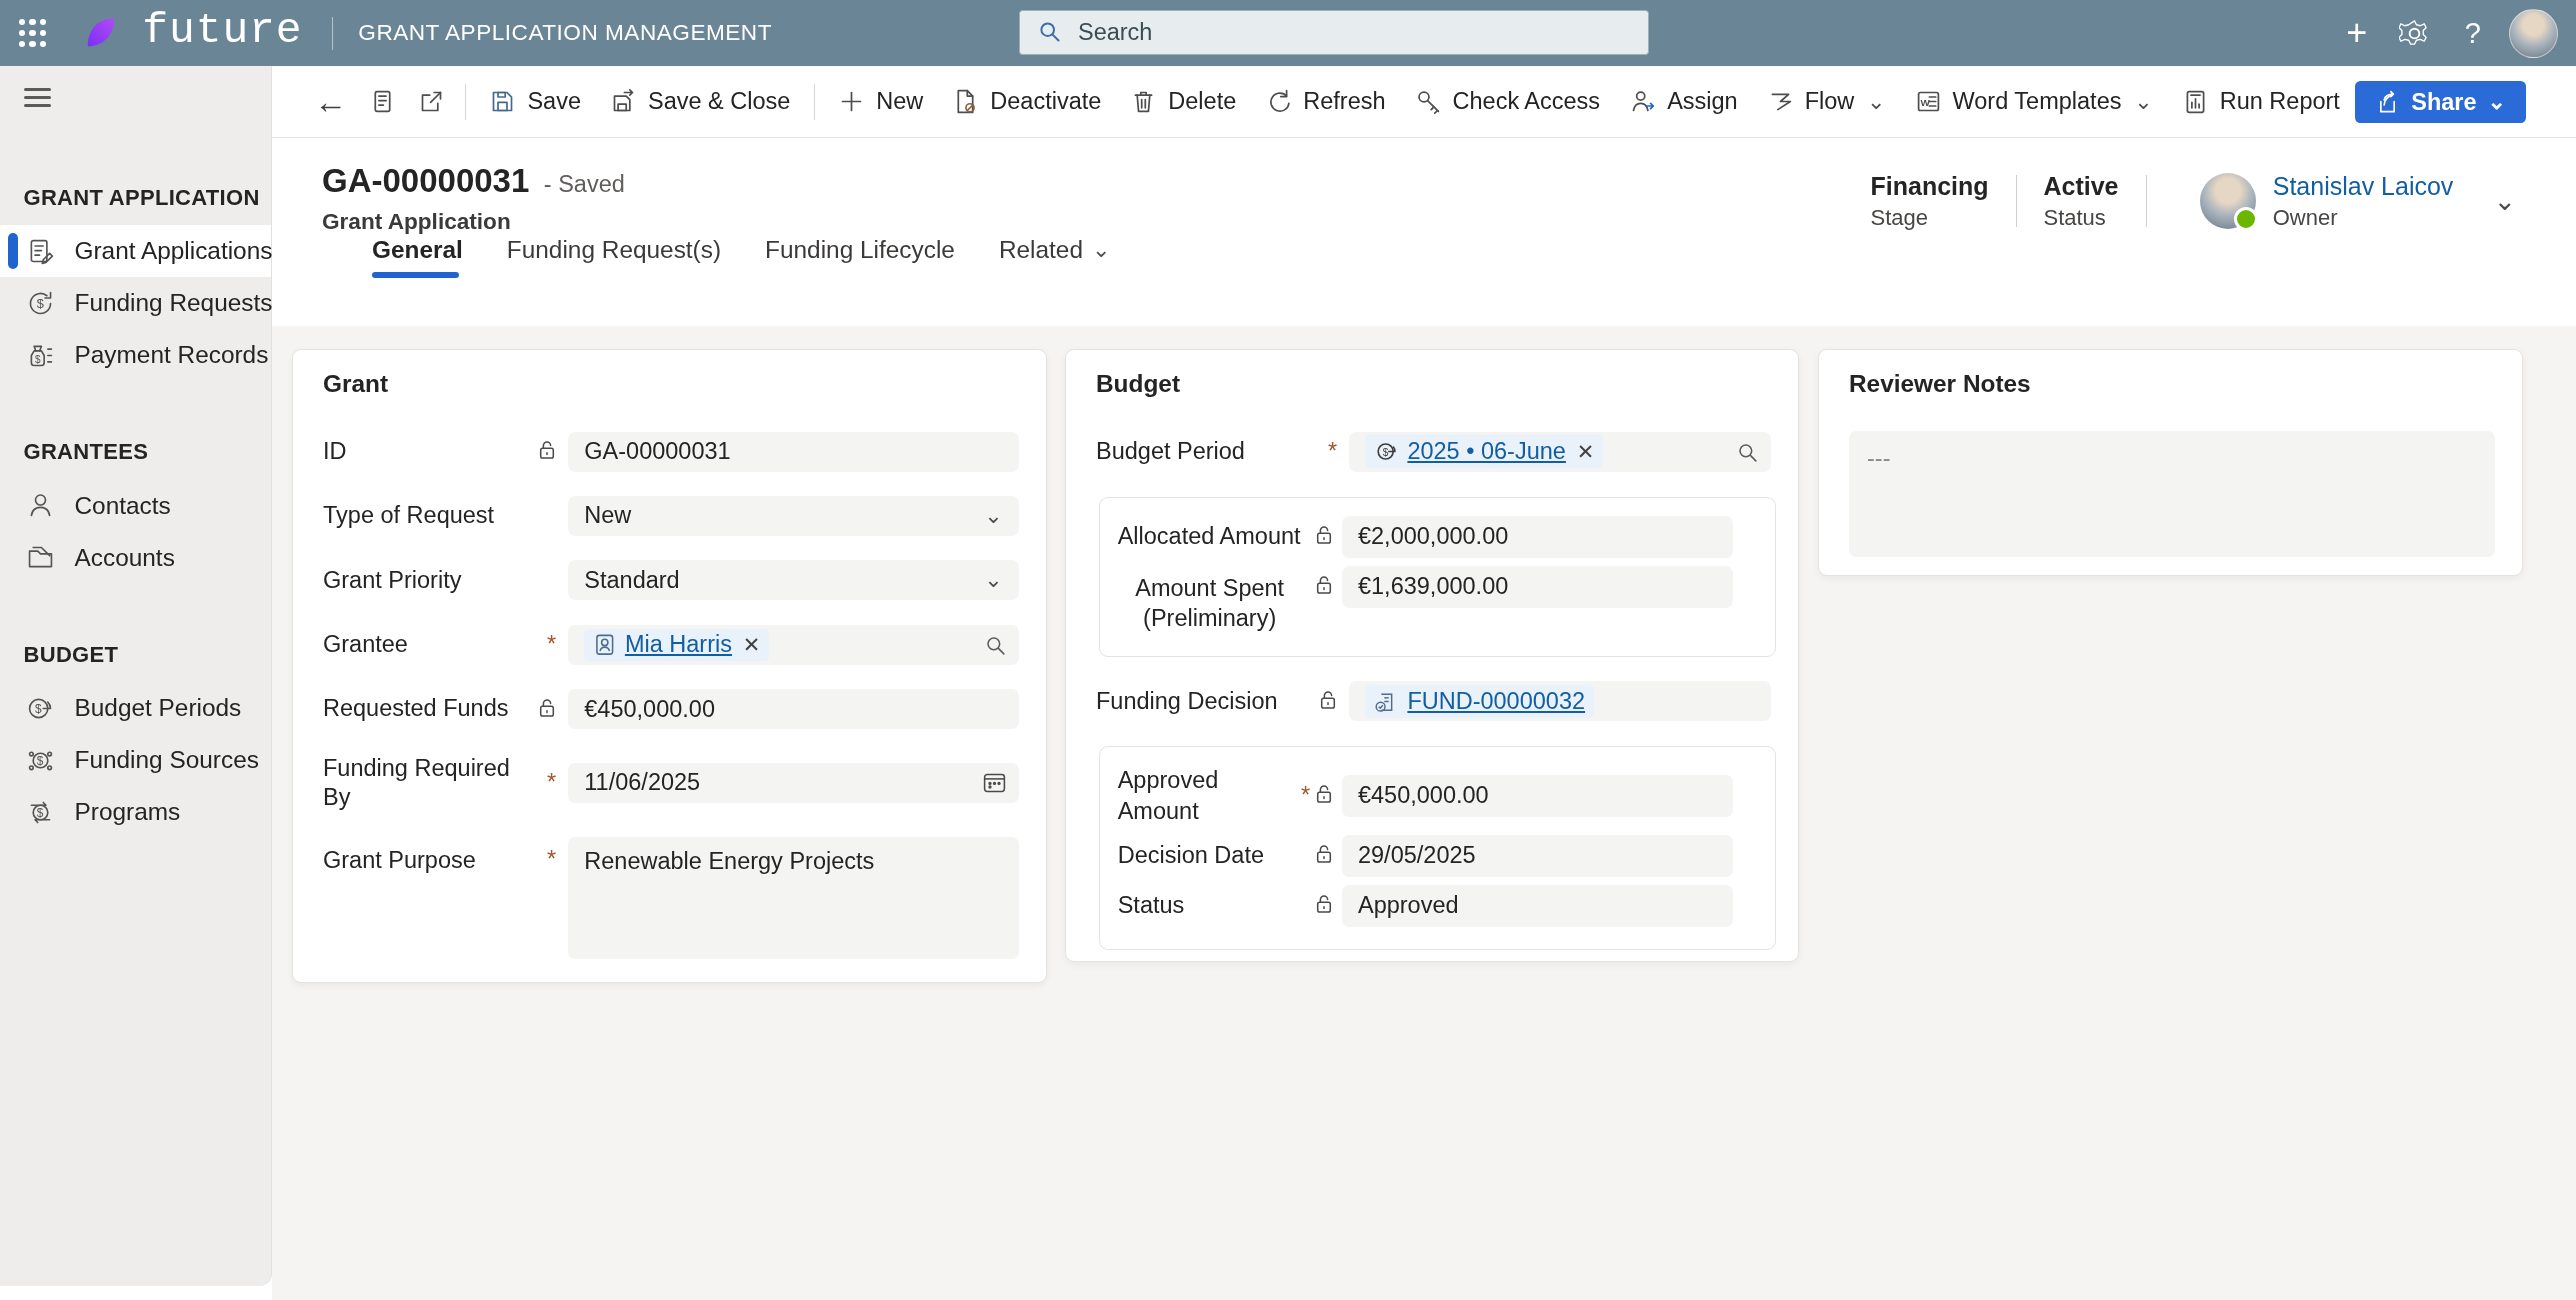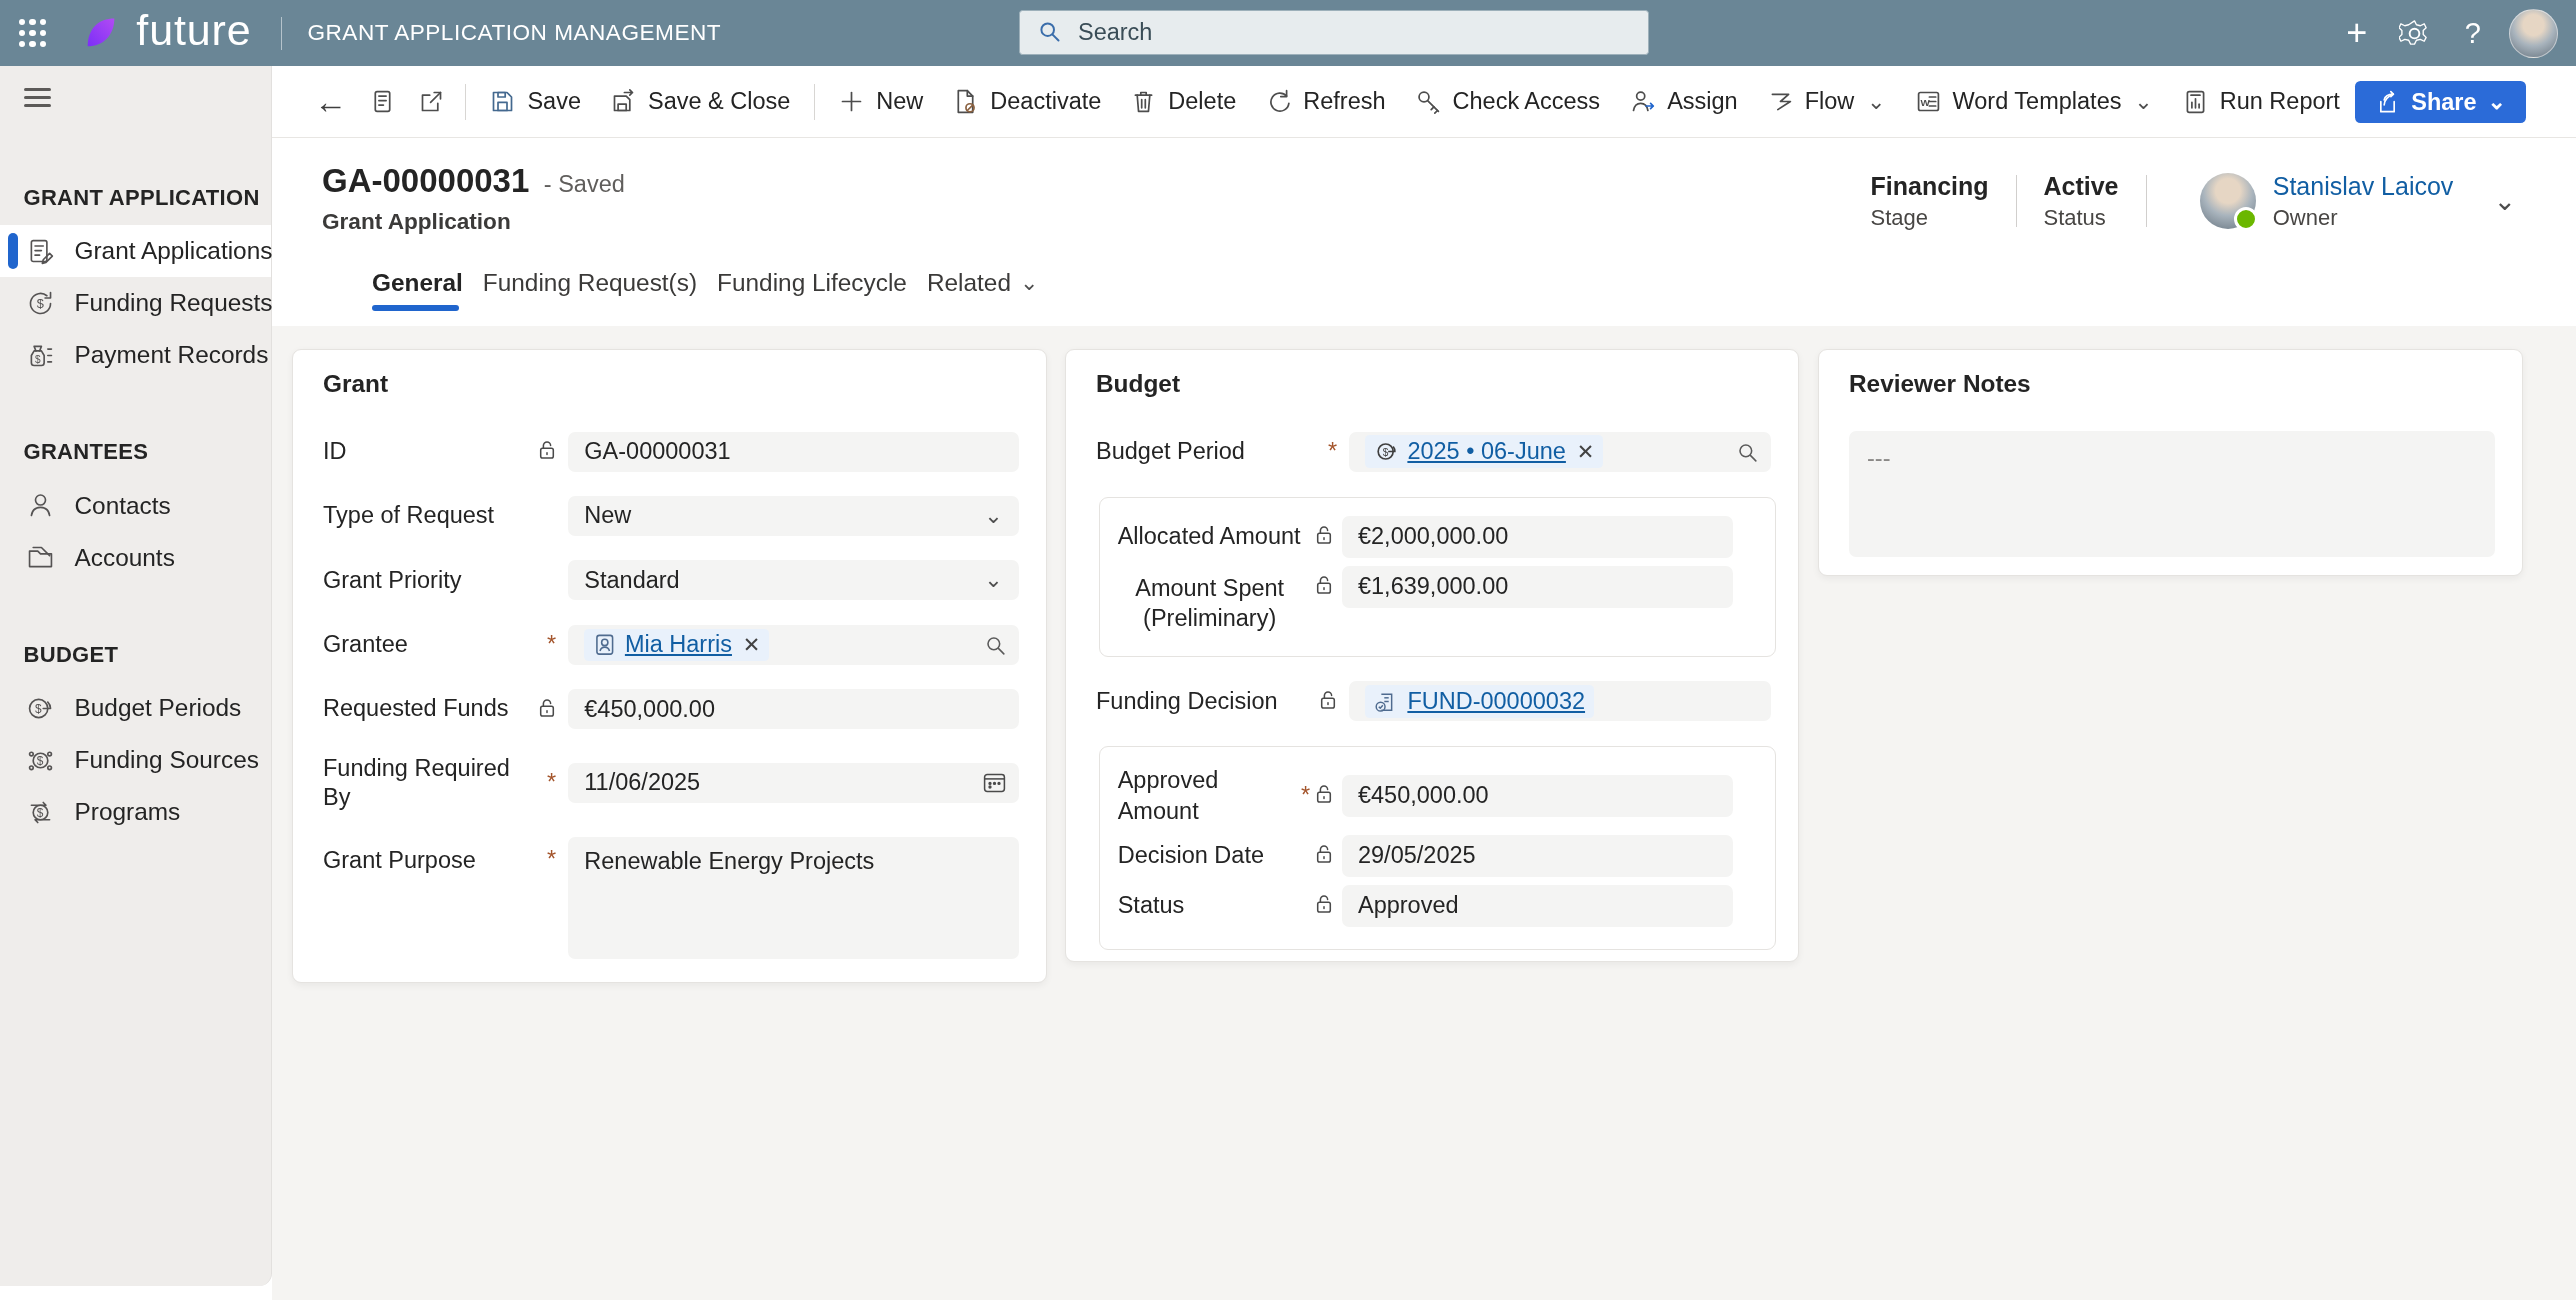--- a/index.html
+++ b/index.html
@@ -4,21 +4,21 @@
 <style>
   html,body{margin:0;padding:0;}
   body{width:2576px;height:1300px;background:#ffffff;font-family:"Liberation Sans",sans-serif;overflow:hidden;position:relative;}
   .stage{position:absolute;inset:0;}
 
   
   .topbar{position:absolute;left:0;top:0;width:2576px;height:66px;background:#6a8696;display:flex;align-items:center;color:#fff;}
   .waffle{width:65px;height:66px;display:flex;align-items:center;justify-content:center;cursor:pointer;}
   .waffle-grid{display:grid;grid-template-columns:repeat(3,6.3px);grid-template-rows:repeat(3,6.3px);gap:4.5px;}
   .waffle-grid span{width:6.3px;height:6.3px;border-radius:50%;background:#fff;}
-  .logo{display:flex;align-items:center;gap:15px;margin-left:16.3px;}
+  .logo{display:flex;align-items:center;gap:21px;margin-left:16.3px;font-family:Liberation Mono, monospace;}
   .logo-text{font-size:43px;font-weight:300;letter-spacing:0.9px;margin-top:-5.4px;}
   .tb-divider{width:1.8px;height:33px;background:rgba(255,255,255,.5);margin:0 25px 0 29px;}
   .app-title{font-size:22.6px;letter-spacing:0.5px;font-weight:400;white-space:nowrap;}
   .tb-search{position:absolute;left:1019px;top:10px;width:630px;height:45px;background:#e7ecee;border:0.9px solid #9db0ba;border-radius:3.6px;display:flex;align-items:center;padding:0 16.3px;box-sizing:border-box;}
   .tb-search input{border:none;outline:none;background:transparent;font-size:23.5px;color:#243a44;font-family:"Liberation Sans",sans-serif;margin-left:12.7px;width:90%;}
   .tb-search input::placeholder{color:#3a4d57;opacity:1;}
   .tb-right{position:absolute;right:9px;top:0;height:66px;display:flex;align-items:center;}
   .tb-icon{width:58px;height:66px;display:flex;align-items:center;justify-content:center;font-size:36px;font-weight:300;cursor:pointer;}
   .tb-icon.help{font-size:29px;}
   .tb-avatar{width:47px;height:47px;border-radius:50%;margin:0 9px 0 7.2px;background:radial-gradient(circle at 50% 32%,#e6d6c4 0 26%,#a9b4bd 52%,#62707c 100%);border:0.9px solid rgba(255,255,255,.5);cursor:pointer;}
@@ -65,21 +65,21 @@
   .meta-sep{width:0.9px;height:52px;background:#d1cfcd;margin:0 27px;}
   .owner-wrap{display:flex;align-items:center;margin-left:27px;}
   .owner-avatar{width:56px;height:56px;border-radius:50%;background:radial-gradient(circle at 50% 32%,#e6d6c4 0 26%,#a9b4bd 52%,#62707c 100%);position:relative;flex:none;cursor:pointer;}
   .presence{position:absolute;right:-1.8px;bottom:-1.8px;width:18px;height:18px;border-radius:50%;background:#6bb700;border:3.6px solid #fff;}
   .owner-text{margin-left:16.3px;}
   .owner-name{font-size:25px;font-weight:400;color:#115ea3;cursor:pointer;}
   .owner-lbl{font-size:22px;color:#484644;margin-top:3.6px;}
   .hdr-chevron{font-size:27px;color:#4d4d4d;margin-left:40px;cursor:pointer;}
 
   
-  .tabs{display:flex;align-items:center;margin:34px 0 0 50px;gap:20px;}
+  .tabs{display:flex;align-items:center;margin:1px 0 0 50px;gap:44px;}
   .tab{font-size:24.4px;color:#3b3a39;padding-bottom:14.5px;position:relative;cursor:pointer;display:flex;align-items:center;gap:9px;}
   .tab.active{font-weight:700;color:#242424;}
   .tab.active::after{content:"";position:absolute;left:0;right:3.6px;bottom:0;height:6.3px;border-radius:3.6px;background:#2065cd;}
   .tab .chev{font-size:22px;color:#4d4d4d;}
 
   
   .content{position:absolute;top:260px;left:0;right:0;bottom:0;background:#f5f4f2;}
   .card{position:absolute;background:#fff;border:0.9px solid #e5e3e0;border-radius:9px;box-shadow:0 2.7px 7.2px rgba(0,0,0,.05);box-sizing:border-box;padding:20px 27px 0 30px;}
   .card-title{font-size:24.4px;font-weight:700;color:#242424;}
   .card-grant{left:20px;top:22.6px;width:755px;height:634px;}

